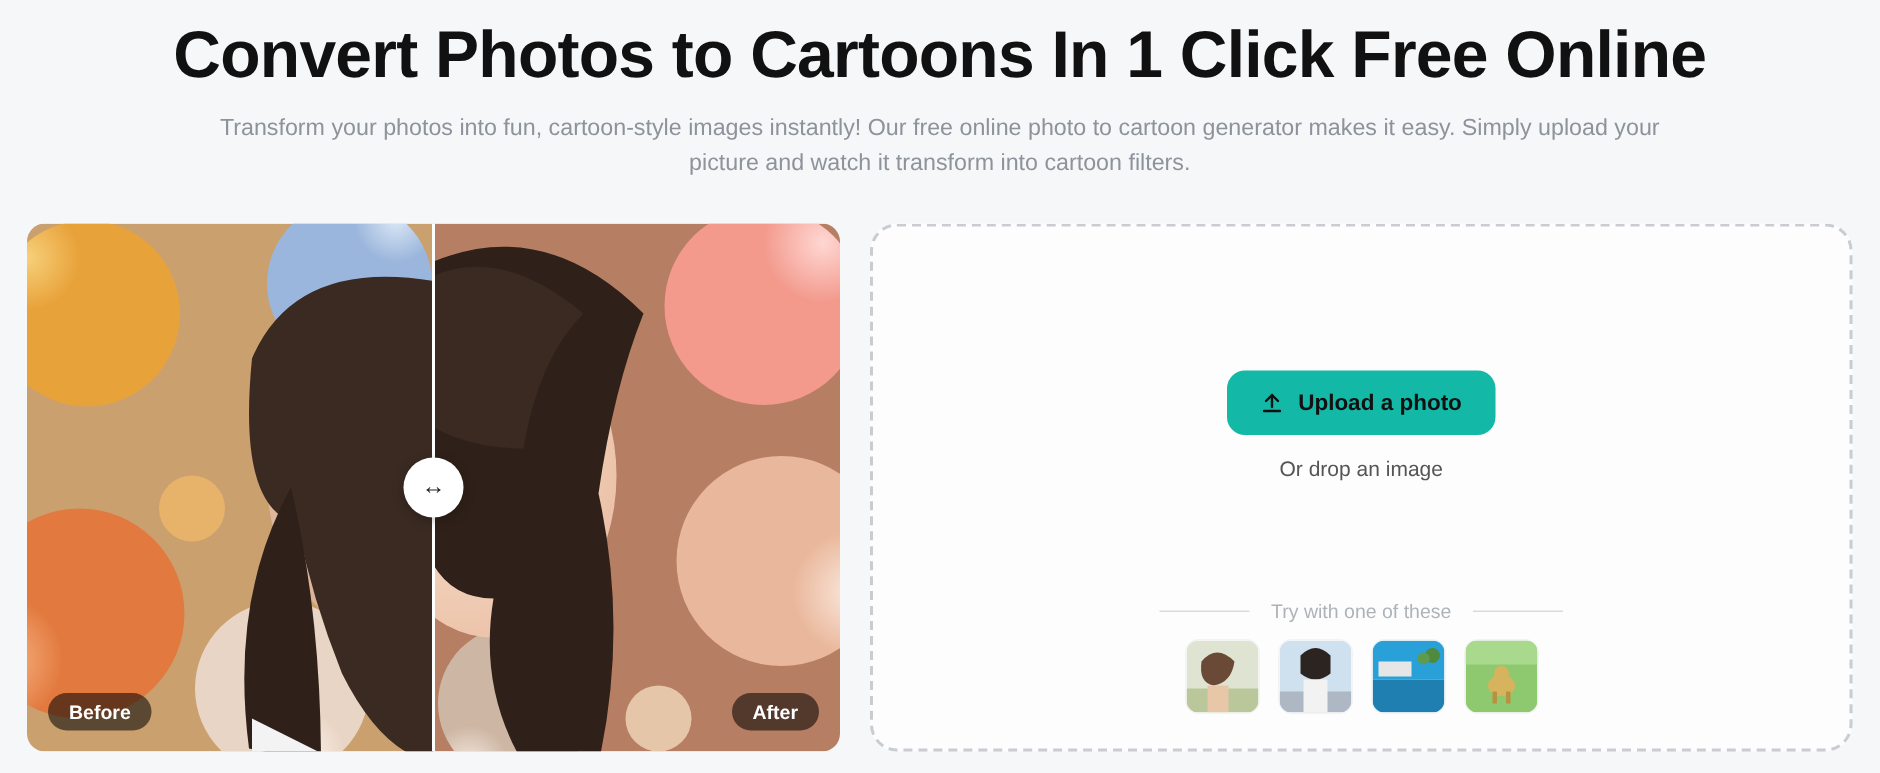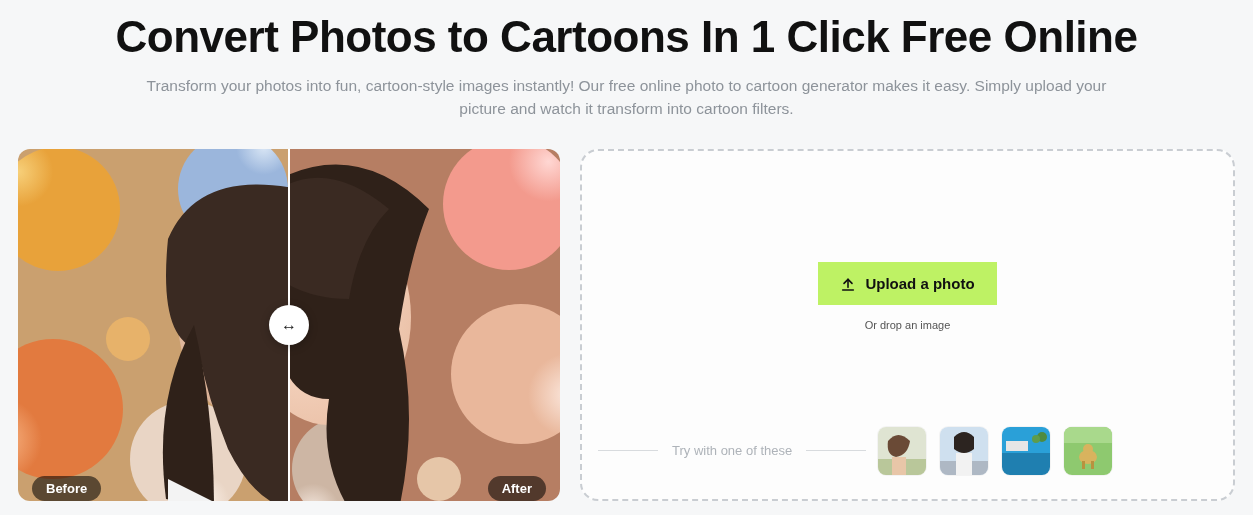--- a/index.html
+++ b/index.html
@@ -50,21 +50,21 @@
     position: absolute; top: 50%; left: 50%;
     width: 40px; height: 40px; border-radius: 50%;
     background: #fff;
     transform: translate(-50%,-50%);
     display: flex; align-items: center; justify-content: center;
     box-shadow: 0 2px 8px rgba(0,0,0,.25);
     cursor: ew-resize;
   }
   .arrows { font-size: 16px; font-weight: 600; color: #222; }
   .badge {
-    position: absolute; bottom: 0;
+    position: absolute; bottom: 14px;
     padding: 5px 14px; border-radius: 18px;
     background: rgba(0,0,0,.55); color: #fff;
     font-size: 13px; font-weight: 600;
   }
   .badge.before-b { left: 14px; }
   .badge.after-b  { right: 14px; text-align: right; }
 
   
   .upload-panel {
     flex: 1;
@@ -75,30 +75,30 @@
     display: flex; flex-direction: column;
     align-items: center;
   }
   .upload-center {
     flex: 1;
     display: flex; flex-direction: column;
     align-items: center; justify-content: center;
     gap: 14px;
   }
   .upload-btn {
-    display: inline-flex; align-items: flex-end; gap: 9px;
-    background: #bef264;
+    display: inline-flex; align-items: flex-start; gap: 9px;
+    background: #14b8a6;
     color: #111; font-weight: 700; font-size: 15px;
-    border: none; border-radius: 0;
+    border: none; border-radius: 12px;
     padding: 13px 22px; cursor: pointer;
   }
   .upicon svg { display: block; }
-  .drop-text { font-size: 11px; color: #555; }
-
-  .samples-block { width: 100%; display: flex; flex-direction: row; align-items: center; gap: 12px; }
+  .drop-text { font-size: 14px; color: #555; }
+
+  .samples-block { width: 100%; display: flex; flex-direction: column; align-items: center; gap: 12px; }
   .rule-row { display: flex; align-items: center; gap: 14px; color: #aeb3b9; font-size: 13px; }
   .rule { height: 1px; width: 60px; background: #d8dbde; }
 
   .samples { display: flex; gap: 14px; }
   .sample {
     width: 48px; height: 48px; border-radius: 8px;
     overflow: hidden; cursor: pointer; flex-shrink: 0;
     box-shadow: 0 0 0 1px rgba(0,0,0,.04);
   }
   .sample svg { display: block; width: 100%; height: 100%; }

